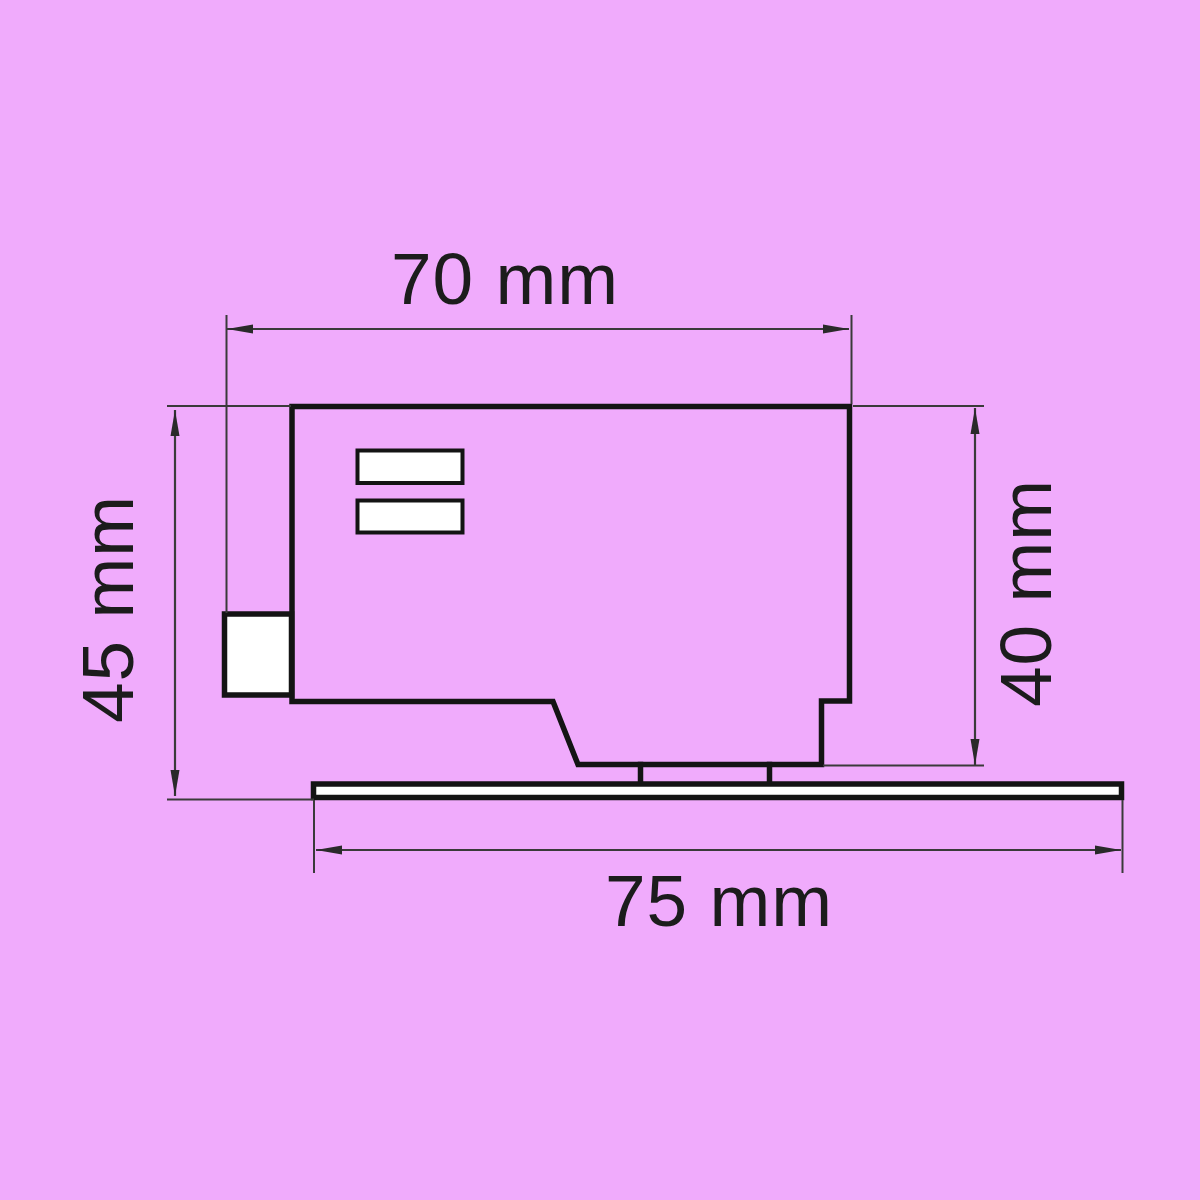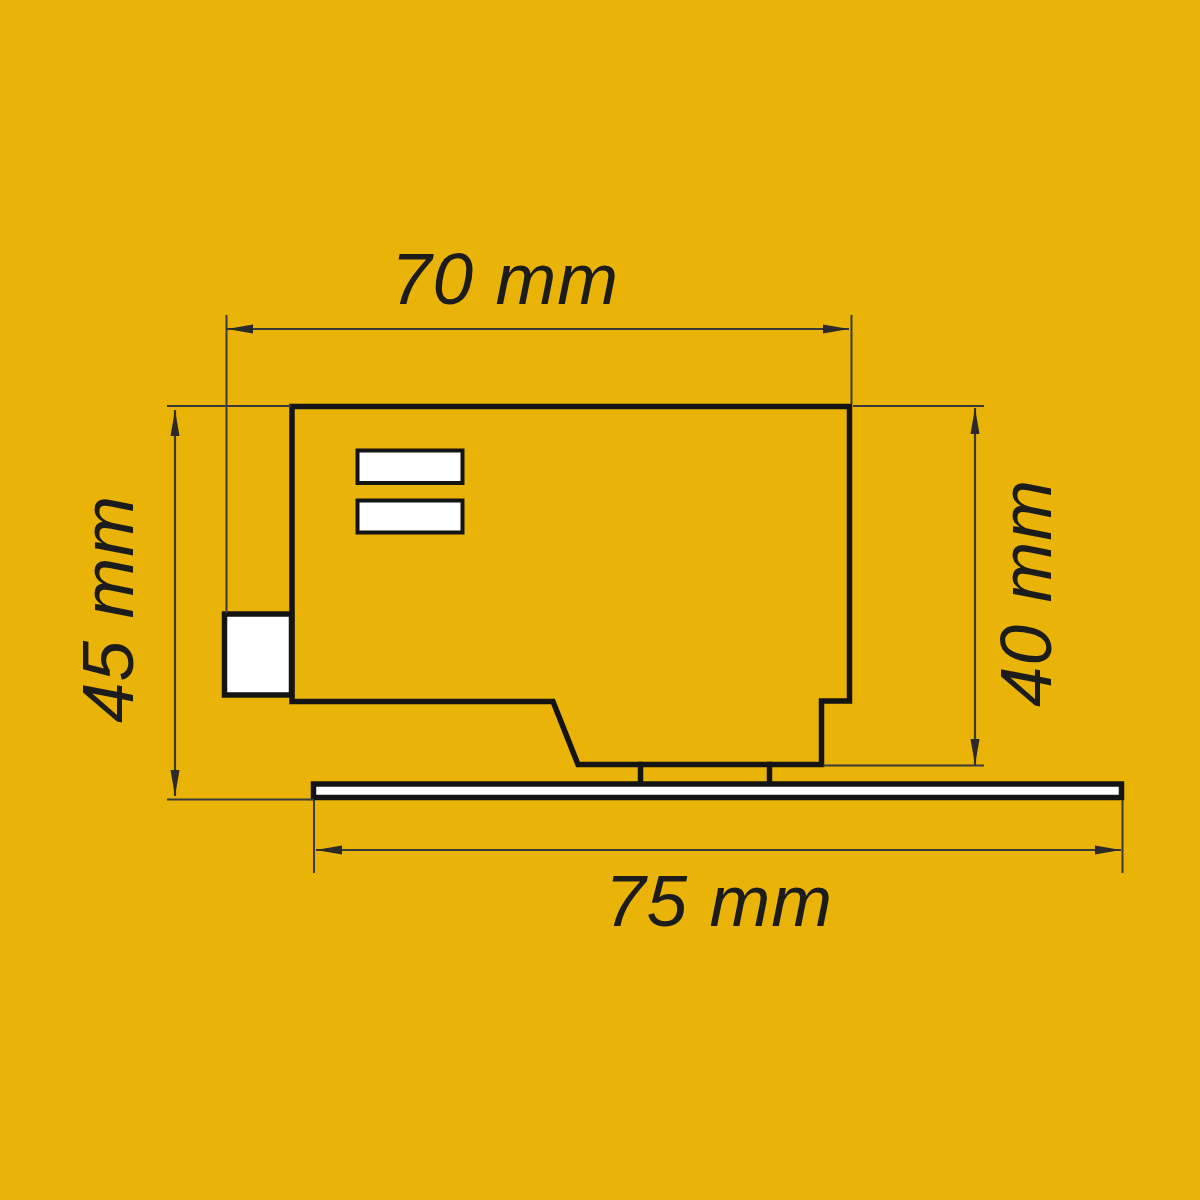--- a/index.html
+++ b/index.html
@@ -3,23 +3,22 @@
 <meta charset="utf-8">
 <style>
   html, body {
     margin: 0;
     padding: 0;
     background: #ffffff;
   }
   .canvas-wrap {
     width: 1200px;
     height: 1200px;
-    background: #eab308;
+    background: #f0abfc;
     position: relative;
-    font-style: italic;
   }
   svg { display: block; }
   .dim-label {
     font-family: "Liberation Sans", "DejaVu Sans", sans-serif;
     font-size: 73px;
     font-weight: 300;
     fill: #1c1c1c;
     letter-spacing: 1px;
   }
   .outline {

